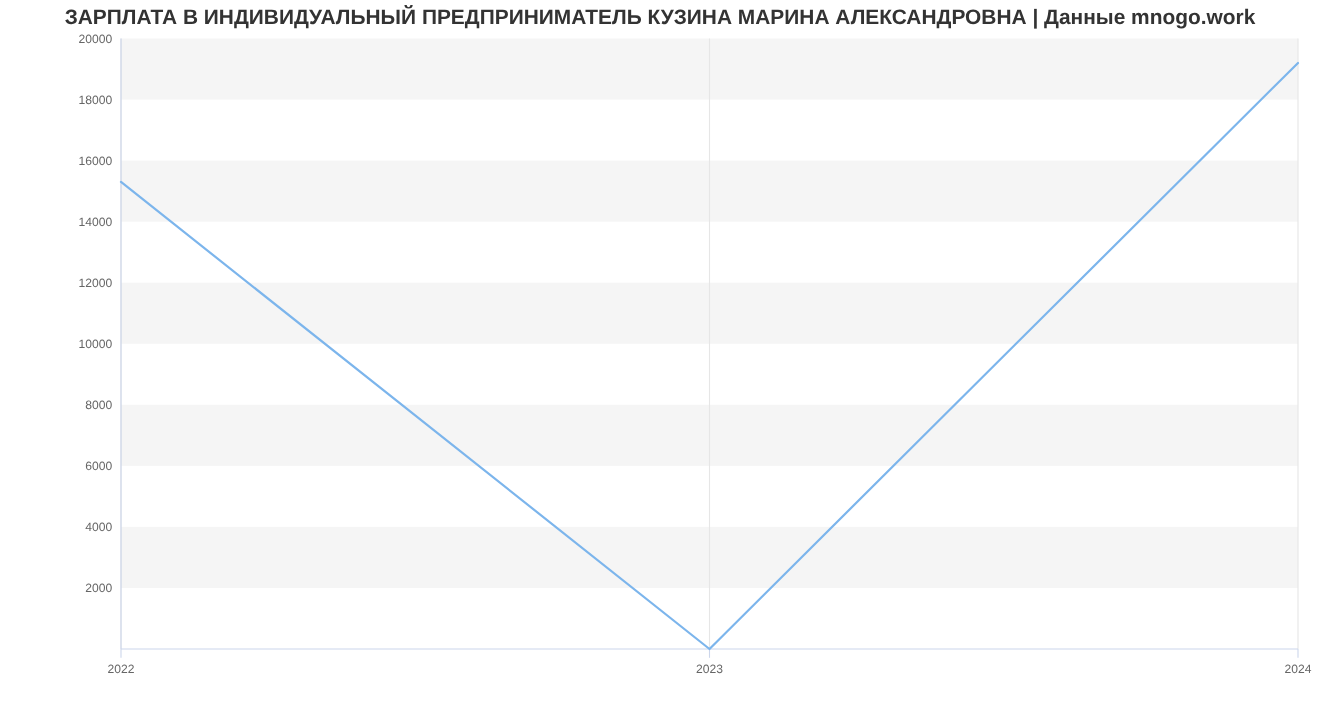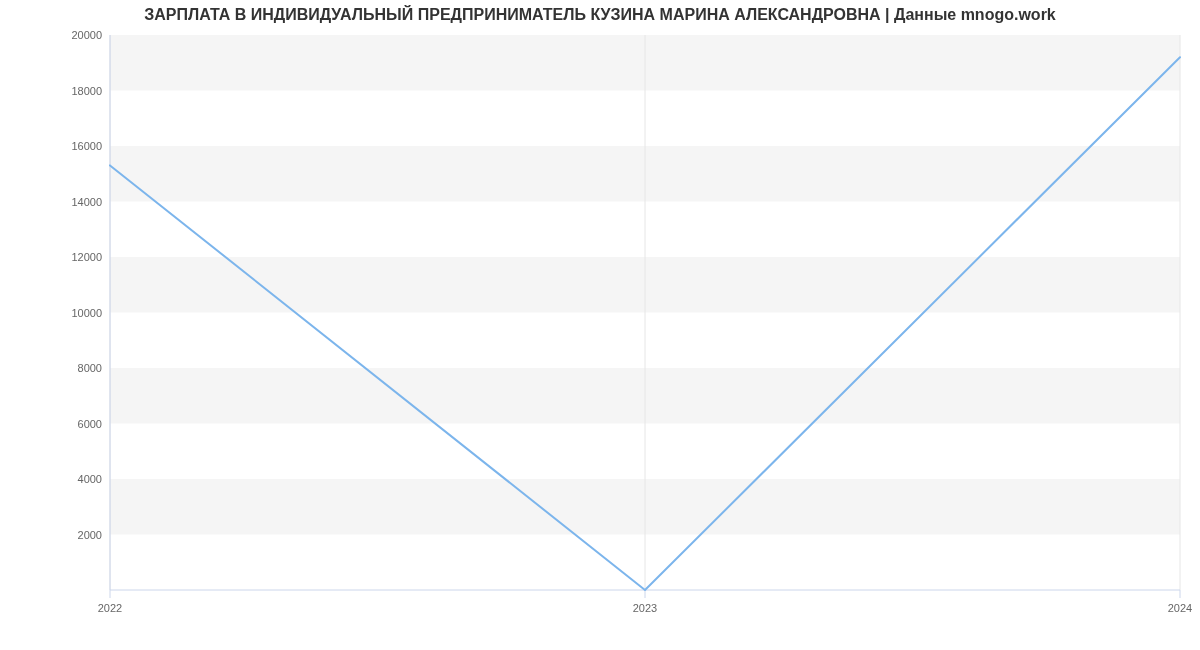--- a/index.html
+++ b/index.html
@@ -15,21 +15,21 @@
     position: relative;
     width: 1200px;
     height: 650px;
   }
   .title {
     position: absolute;
     top: 6px;
     left: 0;
     width: 100%;
     text-align: center;
-    font-size: 16px;
+    font-size: 19px;
     font-weight: 600;
     color: #333333;
   }
   svg { display: block; }
   .tick-label {
     font-size: 11px;
     fill: #666666;
   }
   .grid-band { fill: #f5f5f5; }
   .grid-line-v { stroke: #e6e6e6; stroke-width: 1; }

